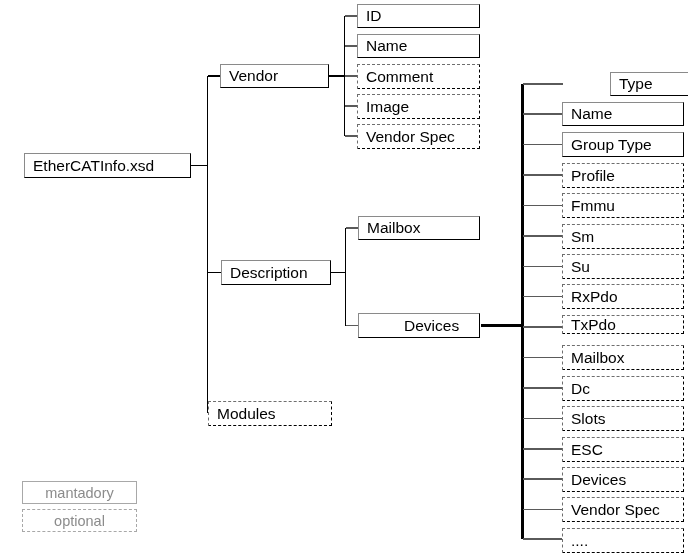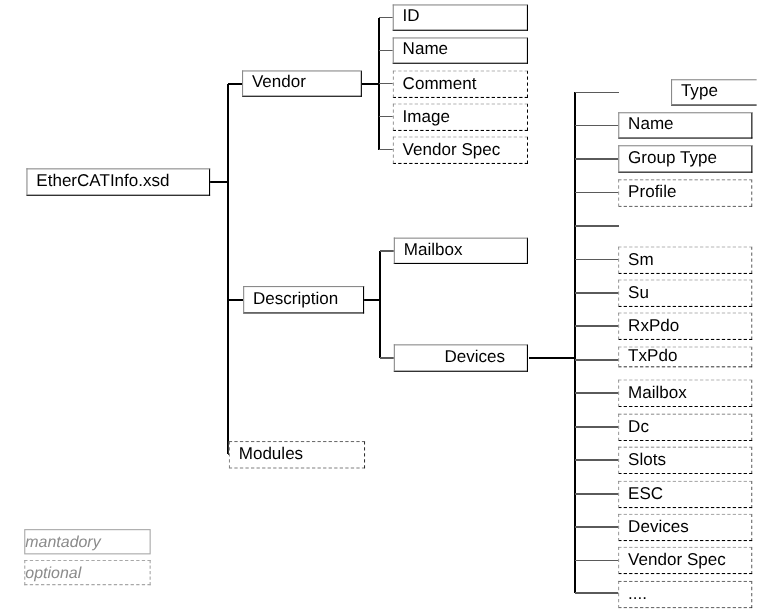--- a/index.html
+++ b/index.html
@@ -51,25 +51,24 @@
     border-width: 1.6px;
     border-color: #6e6e6e #000000 #000000 #6e6e6e;
   }
   
   .legend-box {
     position: absolute;
     box-sizing: border-box;
     background: #ffffff;
     display: flex;
     align-items: center;
-    justify-content: flex-start;
+    justify-content: center;
     font-size: 14.5px;
     color: #8b8b8b;
     white-space: nowrap;
-    font-style: italic;
   }
   .legend-box.mandatory {
     border: 1px solid #a8a8a8;
   }
   .legend-box.optional {
     border: 1.6px dashed #a8a8a8;
   }
 </style>
 </head>
 <body>
@@ -162,20 +161,23 @@
   </div>
   <div class="node" style="left:562px; top:102px; width:122px; height:24px;">
     <span class="label">Name</span>
   </div>
   <div class="node" style="left:562px; top:132px; width:122px; height:25px;">
     <span class="label">Group Type</span>
   </div>
   <div class="node optional" style="left:562px; top:163px; width:122px; height:25px;">
     <span class="label">Profile</span>
   </div>
+  <div class="node optional" style="left:562px; top:193px; width:122px; height:25px;">
+    <span class="label">Fmmu</span>
+  </div>
   <div class="node optional" style="left:562px; top:224px; width:122px; height:25px;">
     <span class="label">Sm</span>
   </div>
   <div class="node optional" style="left:562px; top:254px; width:122px; height:25px;">
     <span class="label">Su</span>
   </div>
   <div class="node optional" style="left:562px; top:284px; width:122px; height:25px;">
     <span class="label">RxPdo</span>
   </div>
   <div class="node optional" style="left:562px; top:315px; width:122px; height:19px;">

